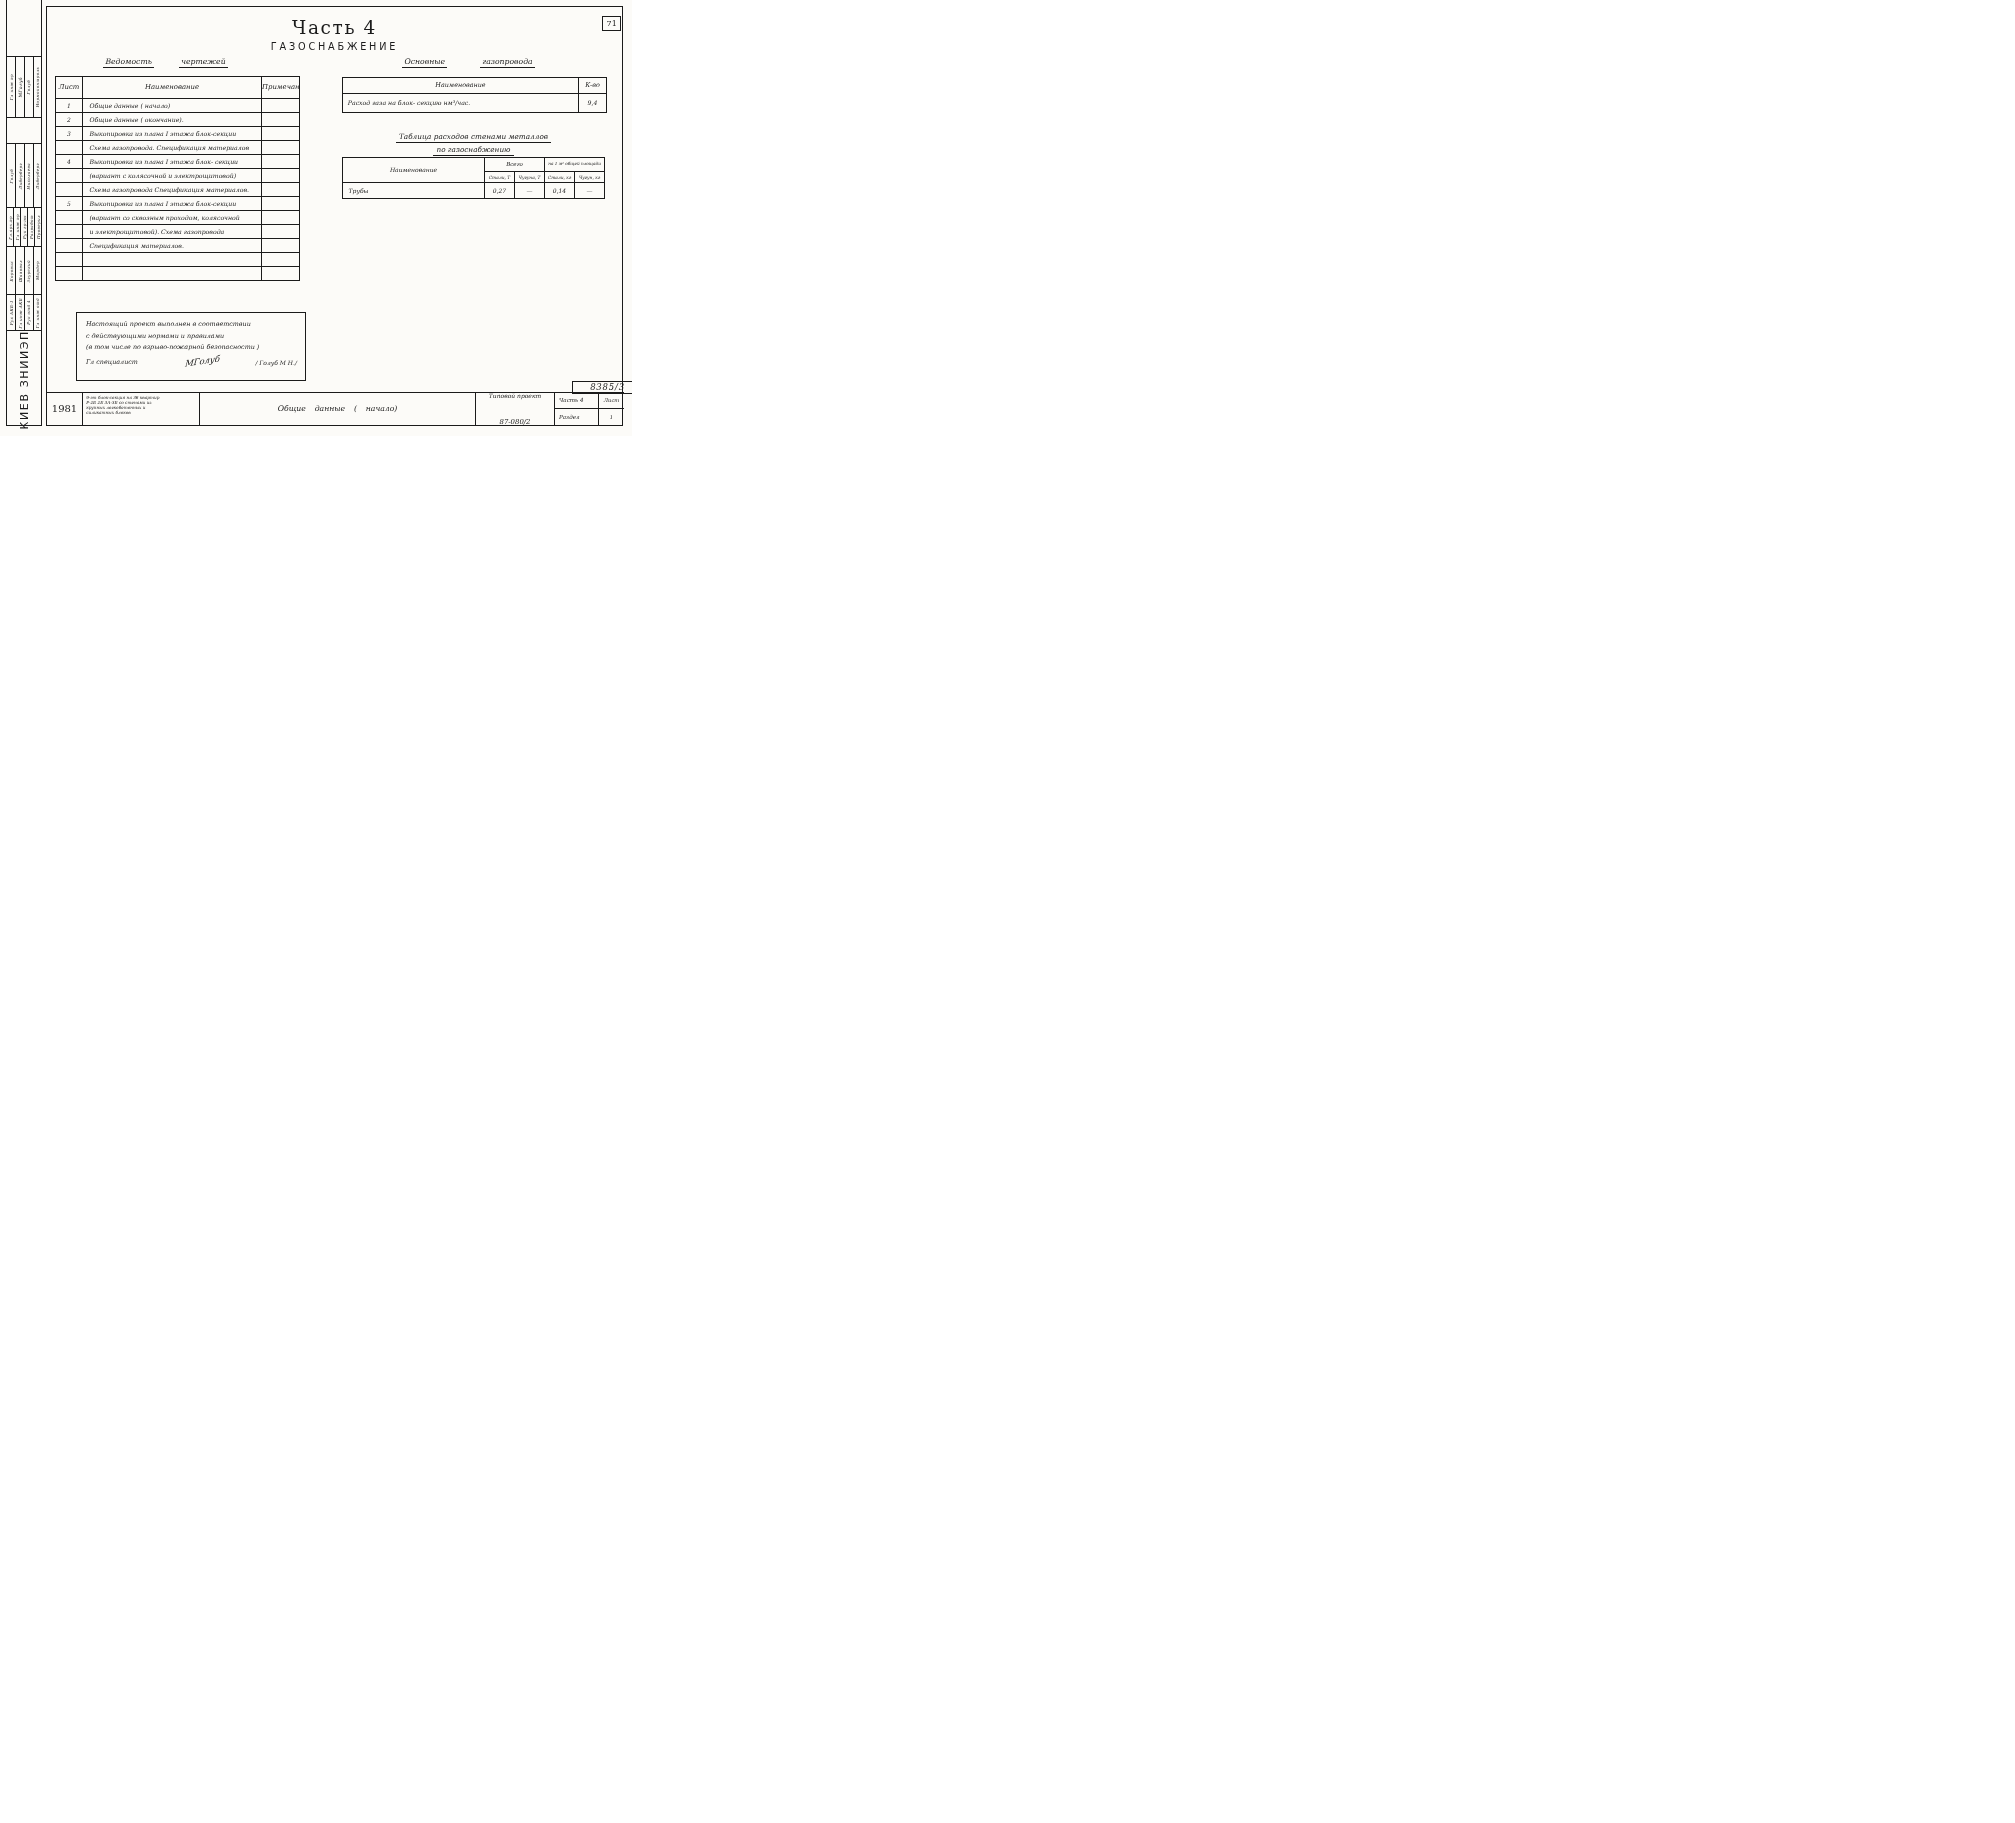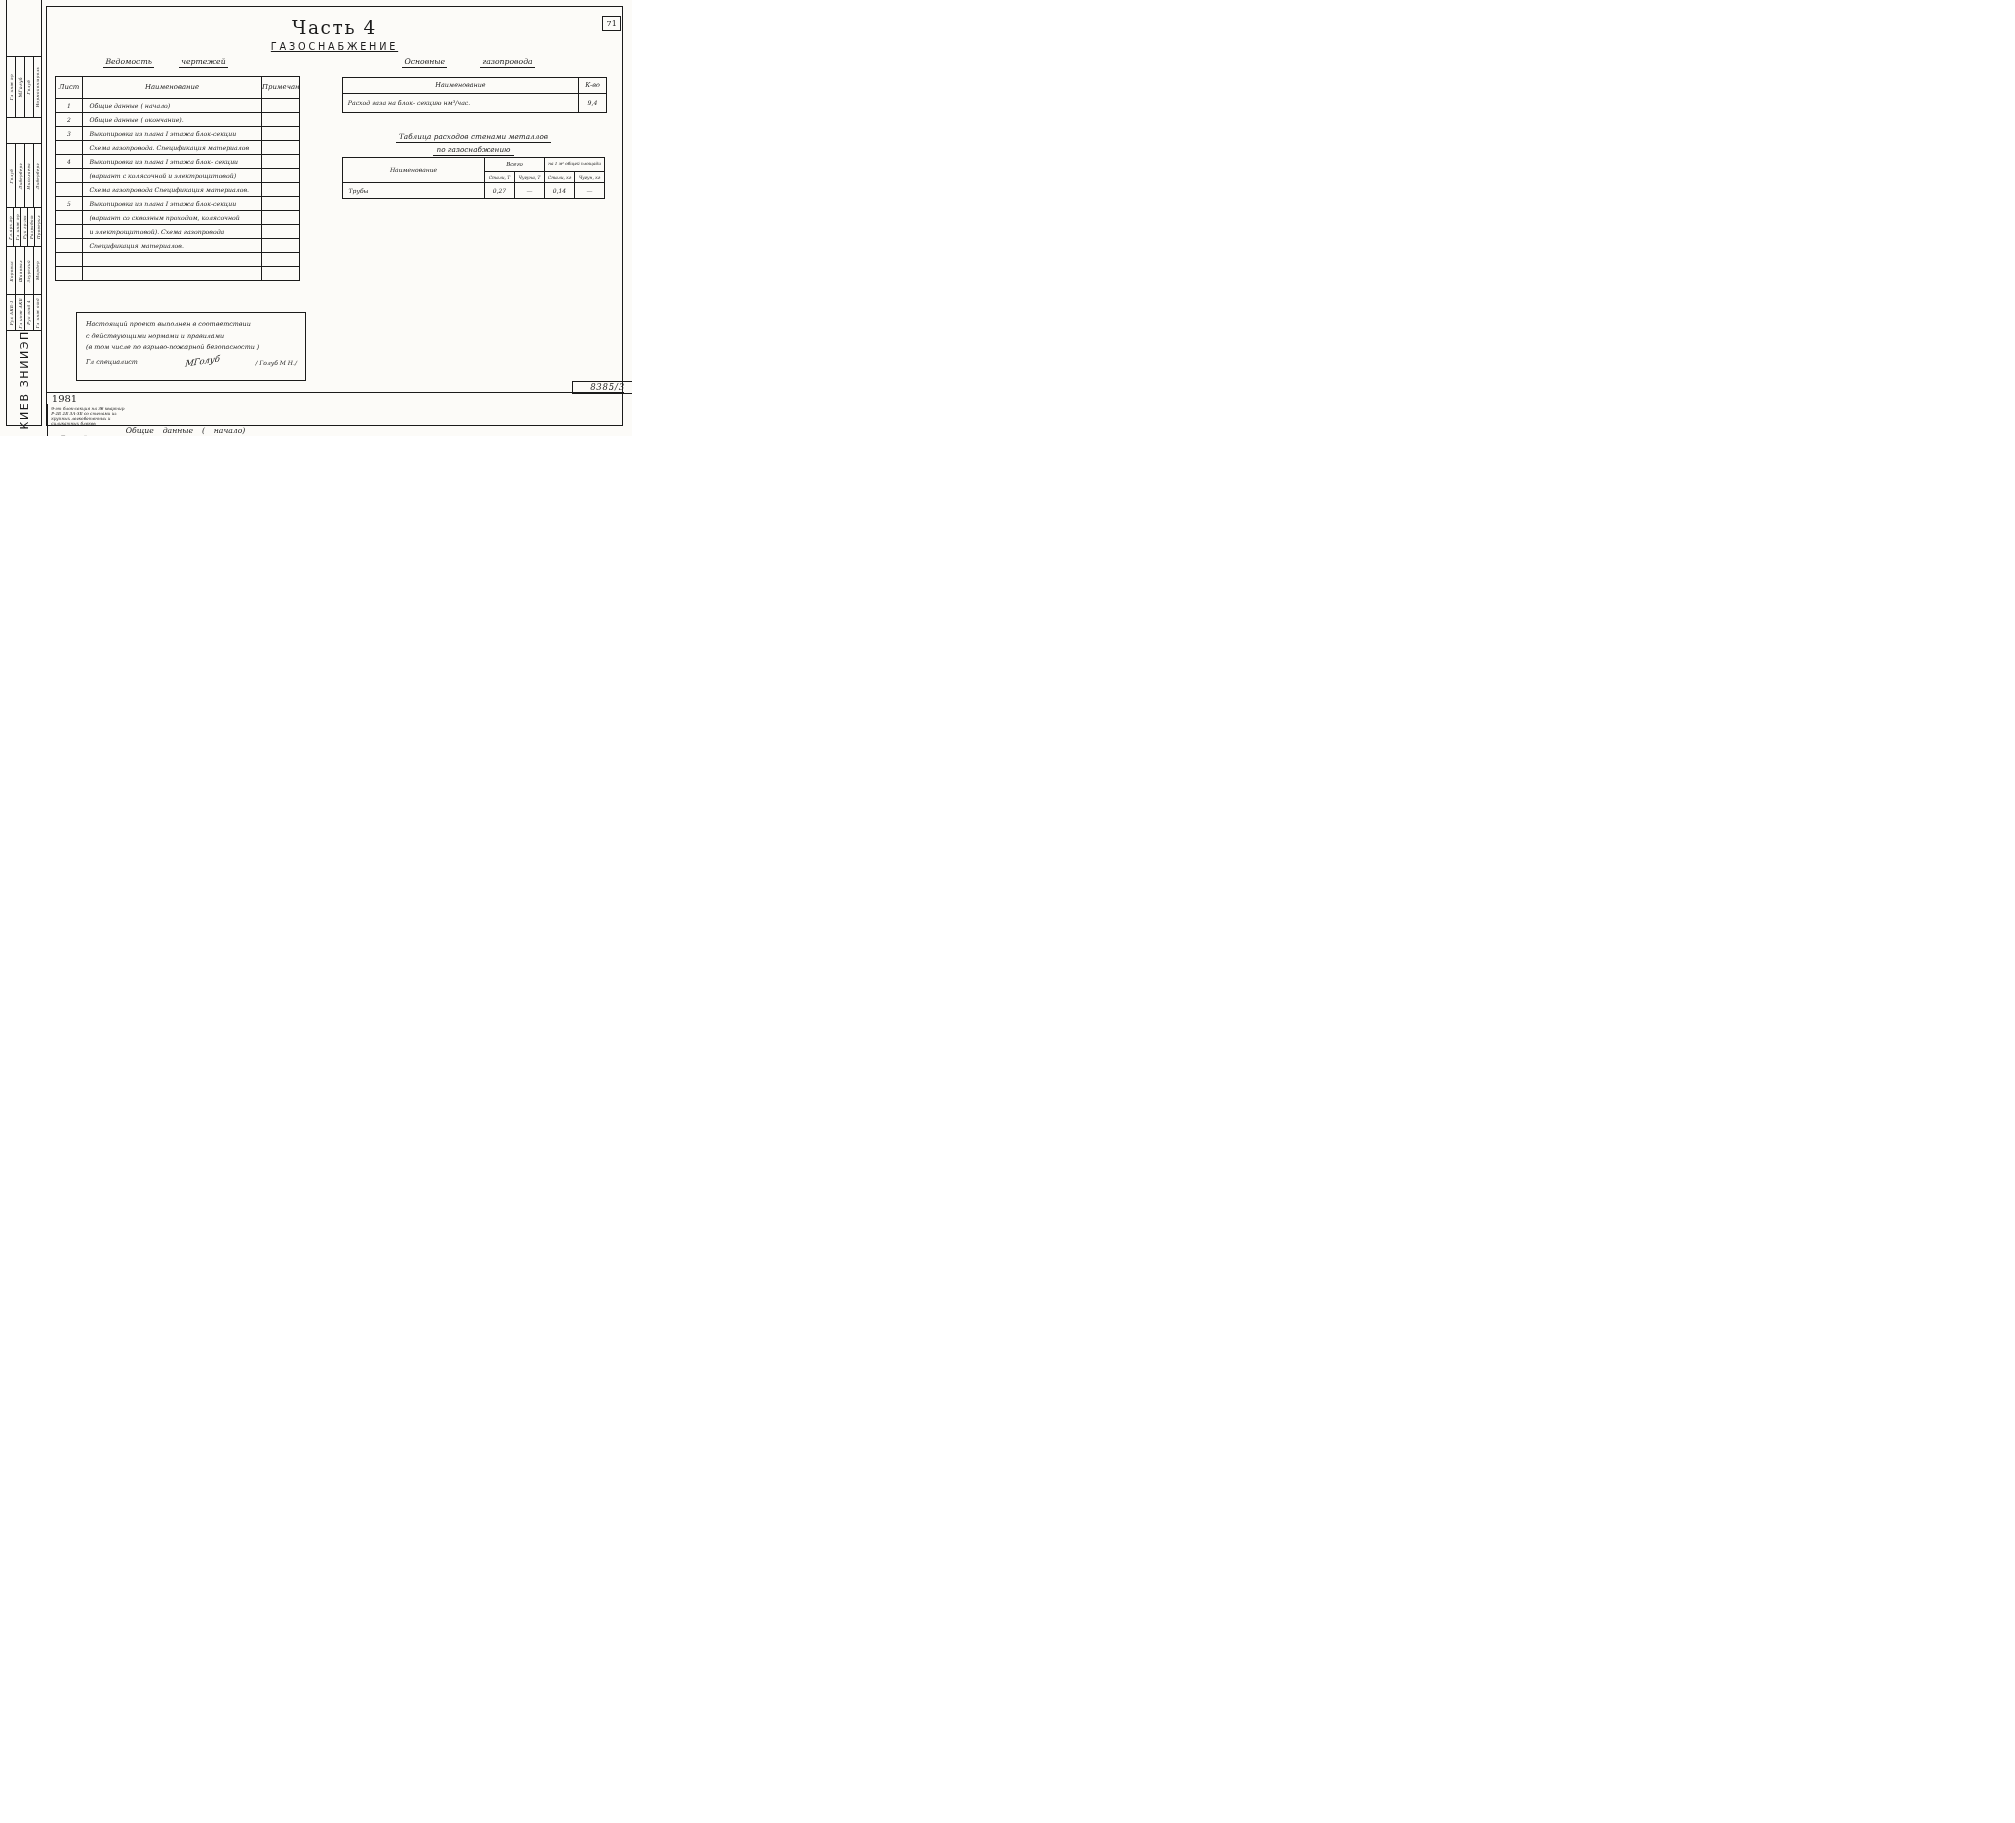--- a/index.html
+++ b/index.html
@@ -26,21 +26,21 @@
            border:1.2px solid #1b1b1b; }
   .abs { position:absolute; }
 
   .corner-num { left:555px; top:9.7px; width:19.3px; height:14.5px; border:0.8px solid #1b1b1b;
                 display:flex; align-items:center; justify-content:center;
                 font-size:8px; }
 
   .main-title { left:0; top:10.5px; width:100%; text-align:center;
                 font-size:18.5px; letter-spacing:1.6px; }
   .main-subtitle { left:0; top:34px; width:100%; text-align:center;
-                   font-family:"DejaVu Sans", sans-serif; font-size:9.7px; letter-spacing:2.8px;text-decoration:underline; }
+                   font-family:"DejaVu Sans", sans-serif; font-size:9.7px; letter-spacing:2.8px; }
 
   .sec-title { display:flex; justify-content:space-between; font-style:italic; font-size:7.7px; }
   .sec-title span { border-bottom:0.8px solid #1b1b1b; padding:0 2.4px 1.2px 2.4px;text-align:right; }
   .dl-title { left:56px; top:50px; width:125px; }
   .ind-title { left:355px; top:50px; width:133px; }
 
   .metals-title { left:295px; top:125px; width:263px; text-align:center; font-style:italic; font-size:7.3px; }
   .metals-title div { display:inline-block; border-bottom:0.8px solid #1b1b1b; padding:0 3.2px 1.2px 3.2px; }
   .metals-title .l2 { margin-top:2.4px; }
 
@@ -77,21 +77,21 @@
   .note-sign { display:flex; align-items:flex-end; margin-top:2px;justify-content:space-between; }
   .note-sign .role { font-size:6.4px; }
   .note-sign .sig { font-size:8.5px; transform:rotate(-8deg) skewX(-14deg); margin:0 16px 0.8px 28px; }
   .note-sign .person { font-size:6px; }
 
   
   .doc-num { left:525px; top:374px; width:71px; height:13.3px; border:0.8px solid #1b1b1b;
              display:flex; align-items:center; justify-content:center;
              font-style:italic; font-size:8.5px; letter-spacing:0.8px; }
   .tblock { left:0; bottom:0; width:577px; height:33px; border-top:0.8px solid #1b1b1b;
-            display:flex; flex-direction:column; }
+            display:flex; flex-direction:row; }
   .tb-cell { border-left:0.8px solid #1b1b1b; height:100%; }
   .tb-cell:first-child { border-left:none; }
   .tb-year { width:35px; display:flex; align-items:center; justify-content:center; font-size:10px; }
   .tb-obj { width:117px; padding:2px 2.4px 0 3.2px; font-style:italic; font-size:4.2px; line-height:5.2px; }
   .tb-title { width:276px; display:flex; align-items:center; justify-content:center;
               font-style:italic; font-size:7.7px; word-spacing:6.4px; }
   .tb-proj { width:79px; display:flex; flex-direction:column; align-items:center; justify-content:center;
              font-style:italic; }
   .tb-proj .l1 { font-size:6px; } .tb-proj .l2 { font-size:6.9px; margin-top:19px; }
   .tb-split { display:flex; flex-direction:column; font-style:italic; }

